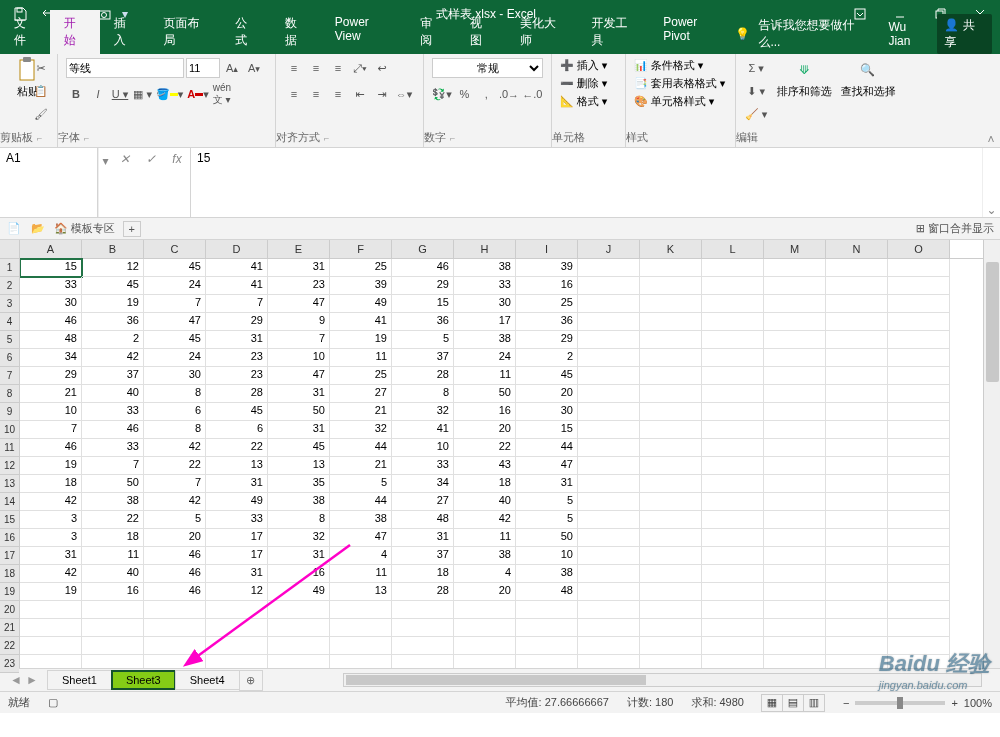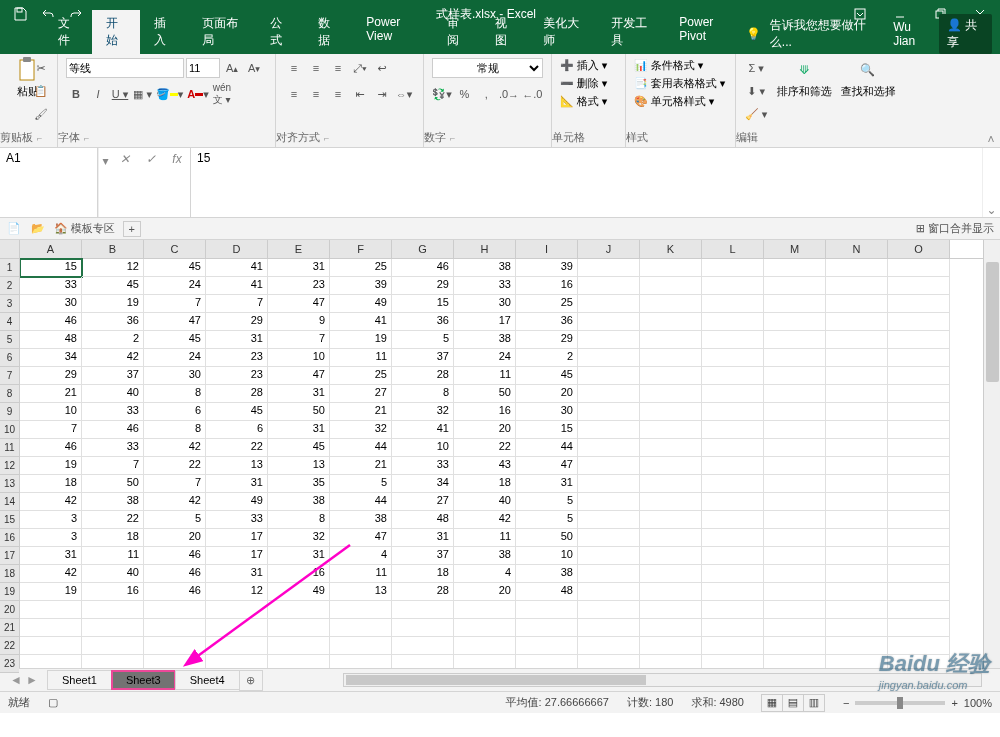--- a/index.html
+++ b/index.html
@@ -10,21 +10,21 @@
 .titlebar .left { display: flex; gap: 0; padding-left: 6px; }
 .titlebar .btn { width: 28px; height: 28px; display: flex; align-items: center; justify-content: center; cursor: pointer; }
 .titlebar .btn svg { fill: #fff; }
 .titlebar .title { flex: 1; text-align: center; color: #fff; font-size: 12px; }
 .titlebar .right { display: flex; }
 .titlebar .right .wbtn { width: 40px; height: 28px; display: flex; align-items: center; justify-content: center; cursor: pointer; }
 
 
 .file-tabs { height: 26px; background: #0e6637; display: flex; align-items: flex-end; }
 .file-tabs .tab { padding: 5px 14px; color: #fff; font-size: 12px; cursor: pointer; }
-.file-tabs .tab.active { background: #f3f3f3; color: #0c4a6e; }
+.file-tabs .tab.active { background: #f3f3f3; color: #a21caf; }
 .file-tabs .spacer { flex: 1; }
 .file-tabs .right-info { display: flex; align-items: center; gap: 8px; padding-right: 8px; color: #fff; }
 
 
 .ribbon { height: 94px; background: #f3f3f3; border-bottom: 1px solid #d4d4d4; display: flex; }
 .ribbon .group { border-right: 1px solid #d4d4d4; padding: 4px 8px 0 8px; display: flex; flex-direction: column; position: relative; }
 .ribbon .group-title { position: absolute; bottom: 2px; left: 0; right: 0; text-align: left; font-size: 11px; color: #666; }
 .ribbon .group-title .exp { font-size: 9px; color: #999; margin-left: 4px; }
 .ribbon .big-btn { display: flex; flex-direction: column; align-items: center; gap: 2px; width: 40px; }
 .ribbon .icon-box { width: 24px; height: 24px; display: flex; align-items: center; justify-content: center; }
@@ -63,21 +63,21 @@
 .vscroll .thumb { position: absolute; top: 22px; left: 2px; width: 13px; height: 120px; background: #c8c8c8; border-radius: 2px; }
 
 
 .arrow-ann { position: absolute; pointer-events: none; }
 
 
 .sheet-tabs-row { height: 23px; background: #f3f3f3; border-top: 1px solid #d4d4d4; display: flex; align-items: center; }
 .st-nav { display: flex; gap: 0; padding: 0 8px; color: #999; }
 .st-nav span { width: 16px; text-align: center; cursor: pointer; }
 .sheet-tab { padding: 3px 14px; border: 1px solid #d4d4d4; background: #f3f3f3; font-size: 11px; cursor: pointer; margin-left: -1px; }
-.sheet-tab.highlight { border: 2px solid #ec4899; background: #737373; padding: 2px 13px; }
+.sheet-tab.highlight { border: 2px solid #14532d; background: #84cc16; padding: 2px 13px; }
 .sheet-tab.add { width: 24px; padding: 3px 0; text-align: center; color: #666; border-radius: 0; }
 .hscroll { flex: 1; margin: 0 18px 0 80px; height: 14px; background: #f0f0f0; border: 1px solid #ccc; position: relative; }
 .hscroll .thumb { position: absolute; left: 2px; top: 1px; width: 300px; height: 10px; background: #c8c8c8; }
 
 
 .statusbar { height: 22px; background: #f3f3f3; border-top: 1px solid #d4d4d4; display: flex; align-items: center; padding: 0 8px; font-size: 11px; color: #444; gap: 18px; }
 .statusbar .spacer { flex: 1; }
 .view-btns { display: flex; gap: 0; }
 .view-btns .vb { width: 22px; height: 18px; border: 1px solid #ccc; margin-left: -1px; display: flex; align-items: center; justify-content: center; cursor: pointer; }
 .zoom { display: flex; align-items: center; gap: 6px; }
@@ -137,21 +137,21 @@
       </div>
     <div class="wbtn">
         <svg width="12" height="12">
           <path d="M2 2l8 8M10 2l-8 8" stroke="#fff"></path>
         </svg>
       </div>
   </div>
 </div>
 
 <div class="file-tabs">
-  <div id="tabs-container" style="display:flex;margin-left:44px;">
+  <div id="tabs-container" style="display:flex;">
       <div class="tab">文件</div>
       <div class="tab active">开始</div>
       <div class="tab">插入</div>
       <div class="tab">页面布局</div>
       <div class="tab">公式</div>
       <div class="tab">数据</div>
       <div class="tab">Power View</div>
       <div class="tab">审阅</div>
       <div class="tab">视图</div>
       <div class="tab">美化大师</div>

